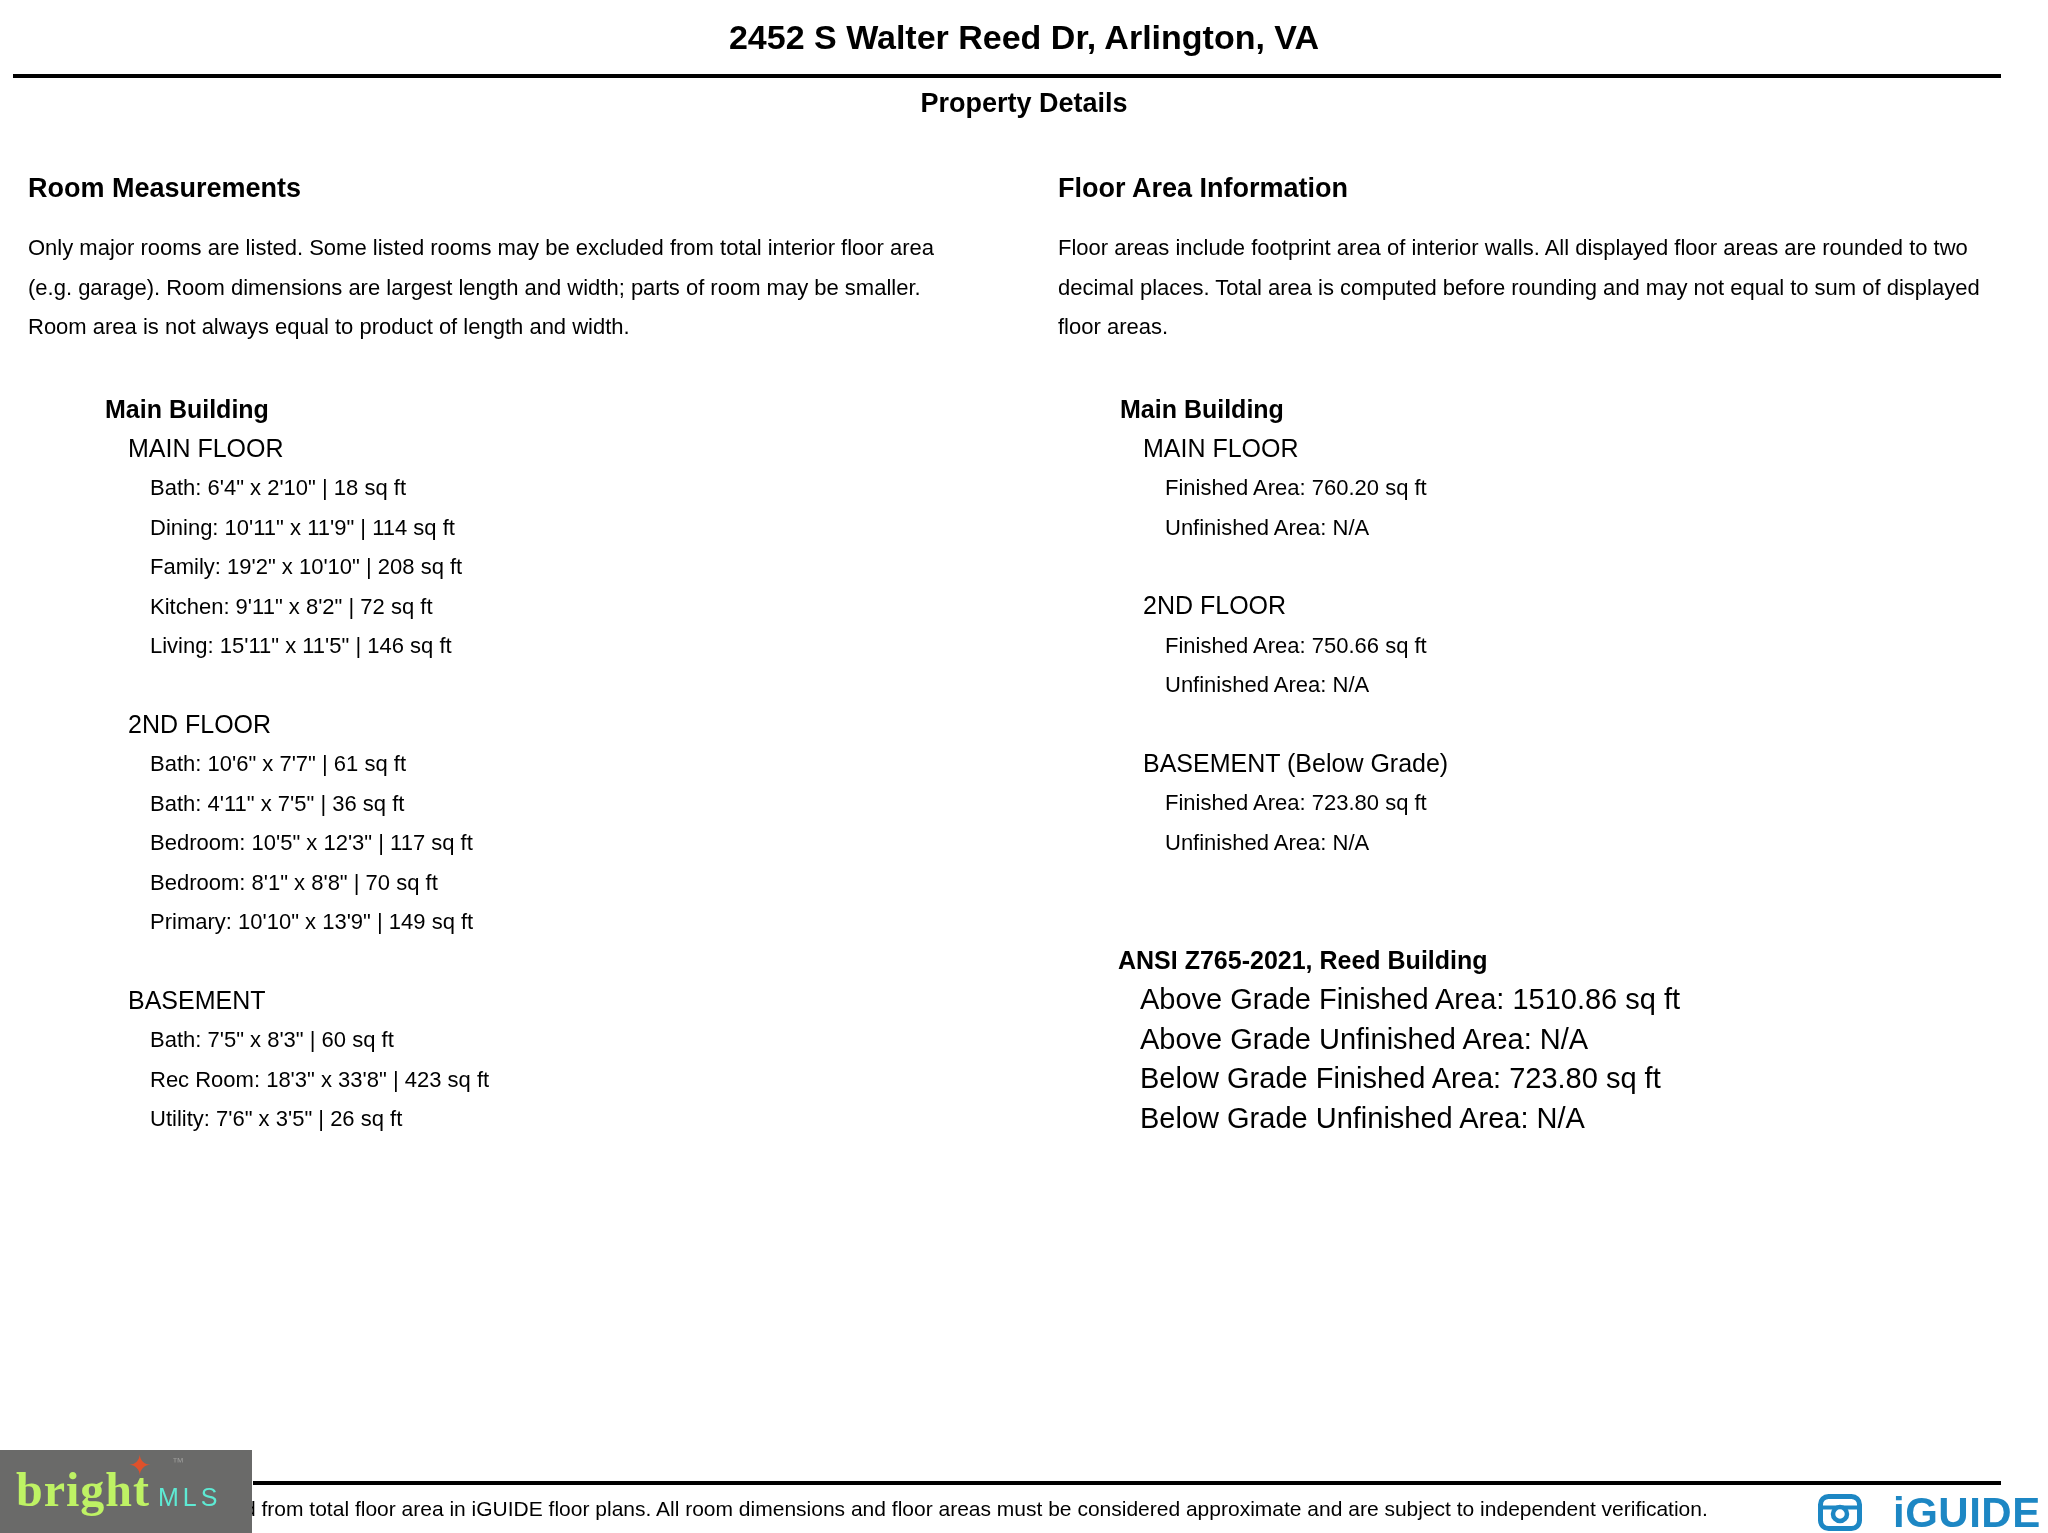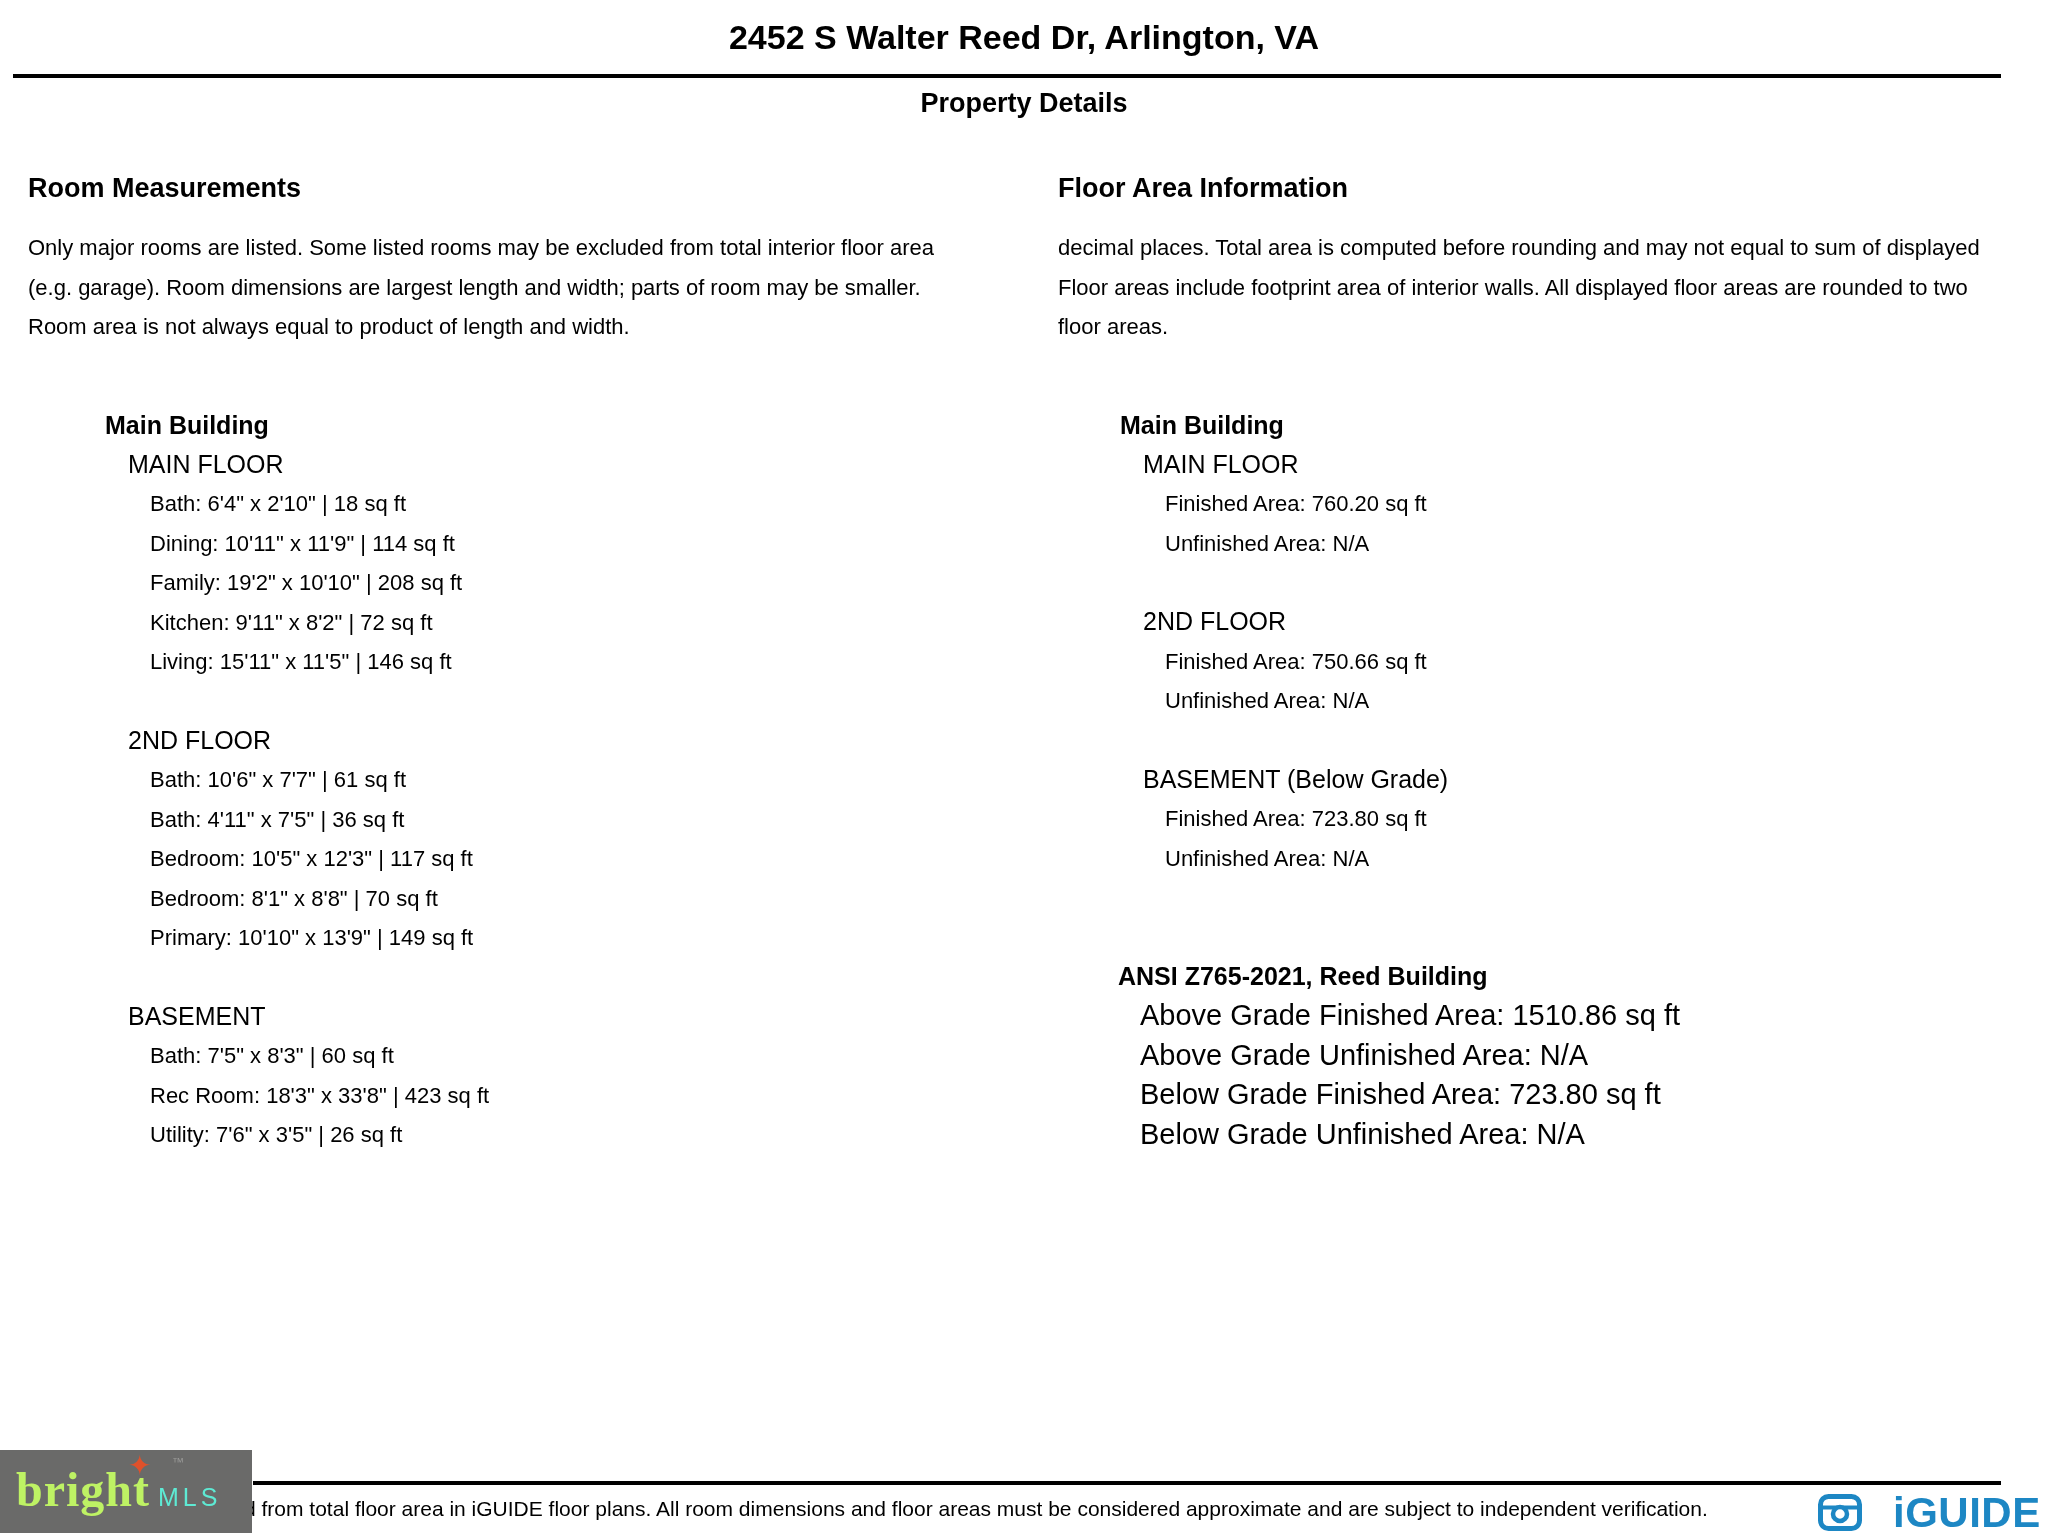--- a/index.html
+++ b/index.html
@@ -39,21 +39,21 @@
     margin: 0;
     font-size: 27px; line-height: 32px;
     font-weight: bold;
   }
   .desc { margin-top: 24px; }
   .desc-line {
     font-size: 22px; line-height: 39.5px;
     white-space: nowrap;
   }
   .building-name {
-    margin: 58px 0 0 77px;
+    margin: 42px 0 0 77px;
     font-size: 25px; line-height: 40px;
     font-weight: bold;
   }
   .col-right .building-name { margin-left: 62px; }
   .floor + .floor { margin-top: 39px; }
   .floor-name {
     margin-left: 100px;
     font-size: 25px; line-height: 39.5px;
   }
   .room-line {
@@ -201,23 +201,23 @@
               <div class="room-line">Utility: 7'6" x 3'5" | 26 sq ft</div>
             </div>
         </div>
       </div>
   </section>
 
   <section class="col col-right">
     <h2 class="section-heading">Floor Area Information</h2>
     <div class="desc">
 
+        <div class="desc-line">Floor areas include footprint area of interior walls. All displayed floor areas are rounded to two</div>
+
         <div class="desc-line">decimal places. Total area is computed before rounding and may not equal to sum of displayed</div>
-
-        <div class="desc-line">Floor areas include footprint area of interior walls. All displayed floor areas are rounded to two</div>
 
         <div class="desc-line">floor areas.</div>
       </div>
     <div class="building-name">Main Building</div>
     <div class="floors">
 
         <div class="floor">
           <div class="floor-name">MAIN FLOOR</div>
           <div class="rooms">
 

